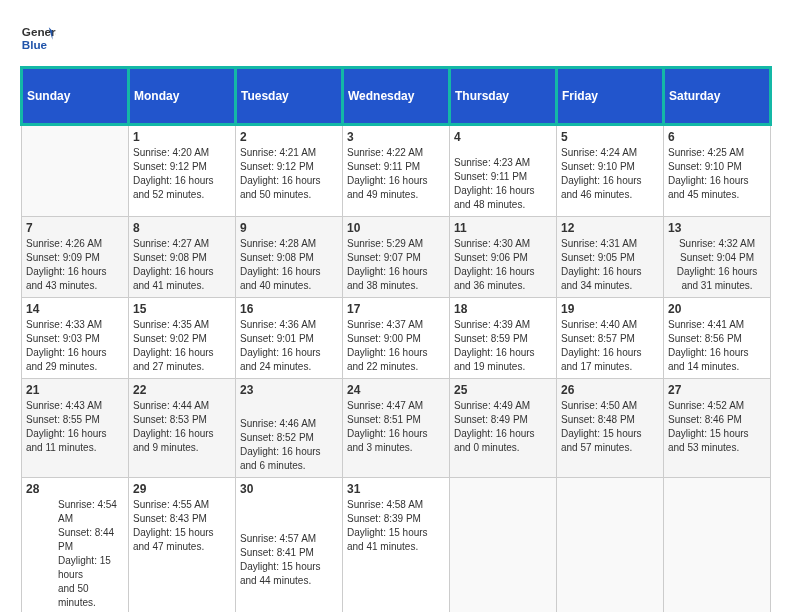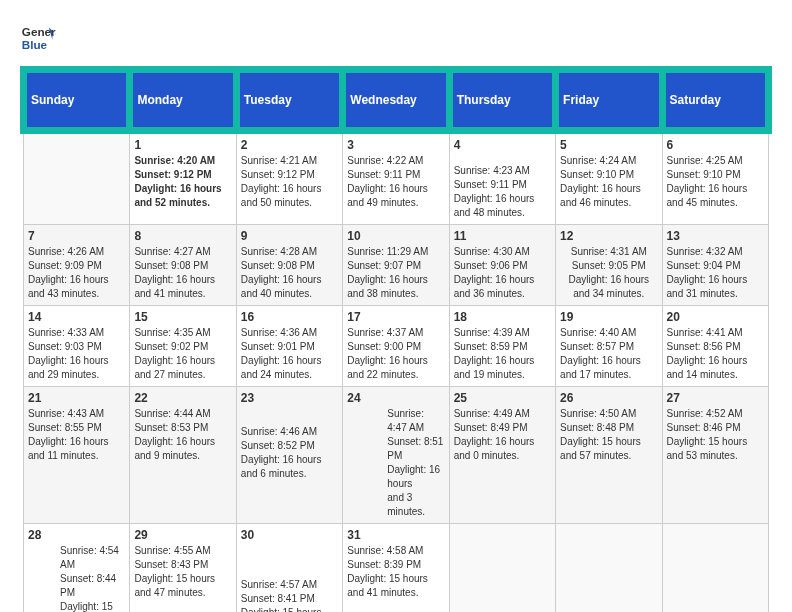--- a/index.html
+++ b/index.html
@@ -43,21 +43,21 @@
       border-collapse: collapse;
       font-size: 11px;
     }
     thead tr th {
       background-color: #2255cc;
       color: #fff;
       padding: 20px 4px;
       text-align: left;
       font-size: 12px;
       font-weight: bold;
-      border: 7px solid #14b8a6;
+      border: 3px solid #14b8a6;
       margin-left: 29px;
     }
     tbody tr td {
       border: 1px solid #ccc;
       vertical-align: top;
       padding: 4px 4px;
       height: 80px;
       width: calc(100% / 7);
       color: #333;
       background: #fff;
@@ -110,21 +110,21 @@
         <th>Thursday</th>
         <th>Friday</th>
         <th>Saturday</th>
       </tr>
   </thead>
   <tbody id="calendar-body">
   <tr>
         <td class="empty"></td>
         <td>
           <span class="day-number">1</span>
-          <div class="day-info" style="white-space: pre-line; font-weight: bold;">Sunrise: 4:20 AM
+          <div class="day-info" style="white-space: pre-line;">Sunrise: 4:20 AM
 Sunset: 9:12 PM
 Daylight: 16 hours
 and 52 minutes.</div>
         </td>
         <td>
           <span class="day-number">2</span>
           <div class="day-info" style="white-space: pre-line;">Sunrise: 4:21 AM
 Sunset: 9:12 PM
 Daylight: 16 hours
 and 50 minutes.</div>
@@ -175,42 +175,42 @@
         </td>
         <td>
           <span class="day-number">9</span>
           <div class="day-info" style="white-space: pre-line;">Sunrise: 4:28 AM
 Sunset: 9:08 PM
 Daylight: 16 hours
 and 40 minutes.</div>
         </td>
         <td>
           <span class="day-number">10</span>
-          <div class="day-info" style="white-space: pre-line;">Sunrise: 11:29 AM
+          <div class="day-info" style="white-space: pre-line;">Sunrise: 5:29 AM
 Sunset: 9:07 PM
 Daylight: 16 hours
 and 38 minutes.</div>
         </td>
         <td>
           <span class="day-number">11</span>
           <div class="day-info" style="white-space: pre-line;">Sunrise: 4:30 AM
 Sunset: 9:06 PM
 Daylight: 16 hours
 and 36 minutes.</div>
         </td>
         <td>
           <span class="day-number">12</span>
-          <div class="day-info" style="white-space: pre-line; text-align: center;">Sunrise: 4:31 AM
+          <div class="day-info" style="white-space: pre-line;">Sunrise: 4:31 AM
 Sunset: 9:05 PM
 Daylight: 16 hours
 and 34 minutes.</div>
         </td>
         <td>
           <span class="day-number">13</span>
-          <div class="day-info" style="white-space: pre-line;">Sunrise: 4:32 AM
+          <div class="day-info" style="white-space: pre-line; text-align: center;">Sunrise: 4:32 AM
 Sunset: 9:04 PM
 Daylight: 16 hours
 and 31 minutes.</div>
         </td>
       </tr>
       <tr>
         <td>
           <span class="day-number">14</span>
           <div class="day-info" style="white-space: pre-line;">Sunrise: 4:33 AM
 Sunset: 9:03 PM
@@ -277,21 +277,21 @@
         </td>
         <td>
           <span class="day-number">23</span>
           <div class="day-info" style="white-space: pre-line; margin-top: 20px;">Sunrise: 4:46 AM
 Sunset: 8:52 PM
 Daylight: 16 hours
 and 6 minutes.</div>
         </td>
         <td>
           <span class="day-number">24</span>
-          <div class="day-info" style="white-space: pre-line; margin-left: 40px;">Sunrise: 4:47 AM
+          <div class="day-info" style="white-space: pre-line;">Sunrise: 4:47 AM
 Sunset: 8:51 PM
 Daylight: 16 hours
 and 3 minutes.</div>
         </td>
         <td>
           <span class="day-number">25</span>
           <div class="day-info" style="white-space: pre-line;">Sunrise: 4:49 AM
 Sunset: 8:49 PM
 Daylight: 16 hours
 and 0 minutes.</div>

